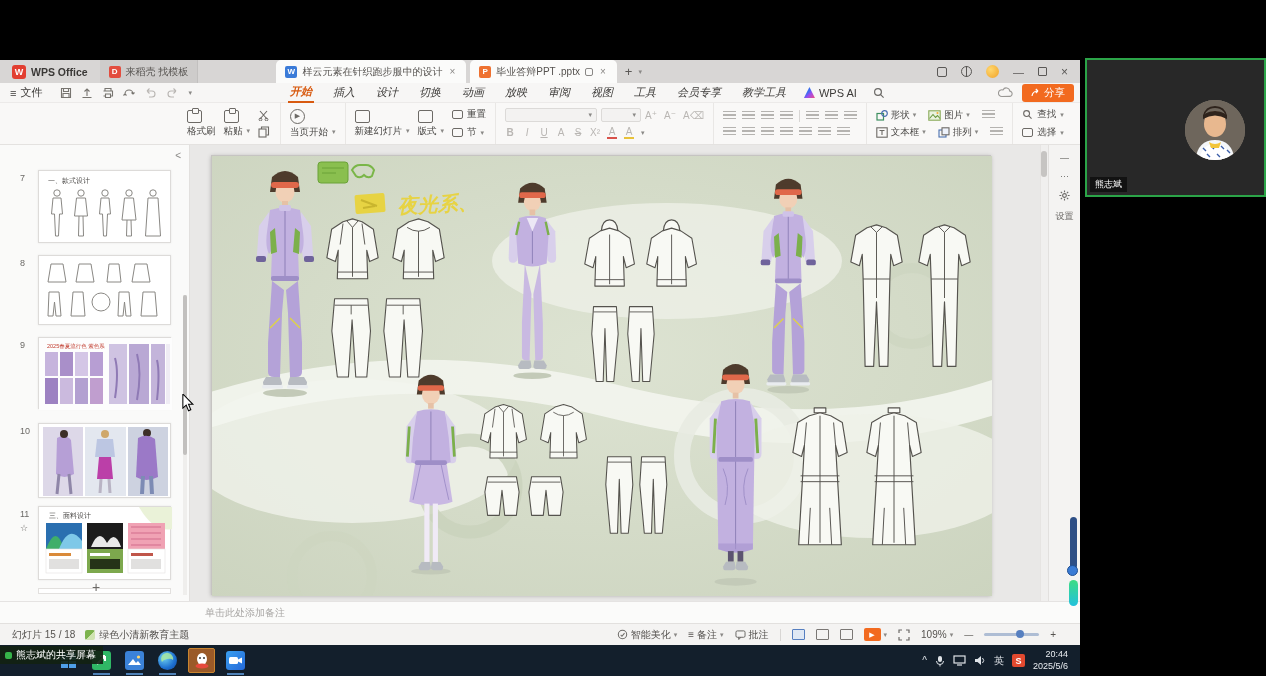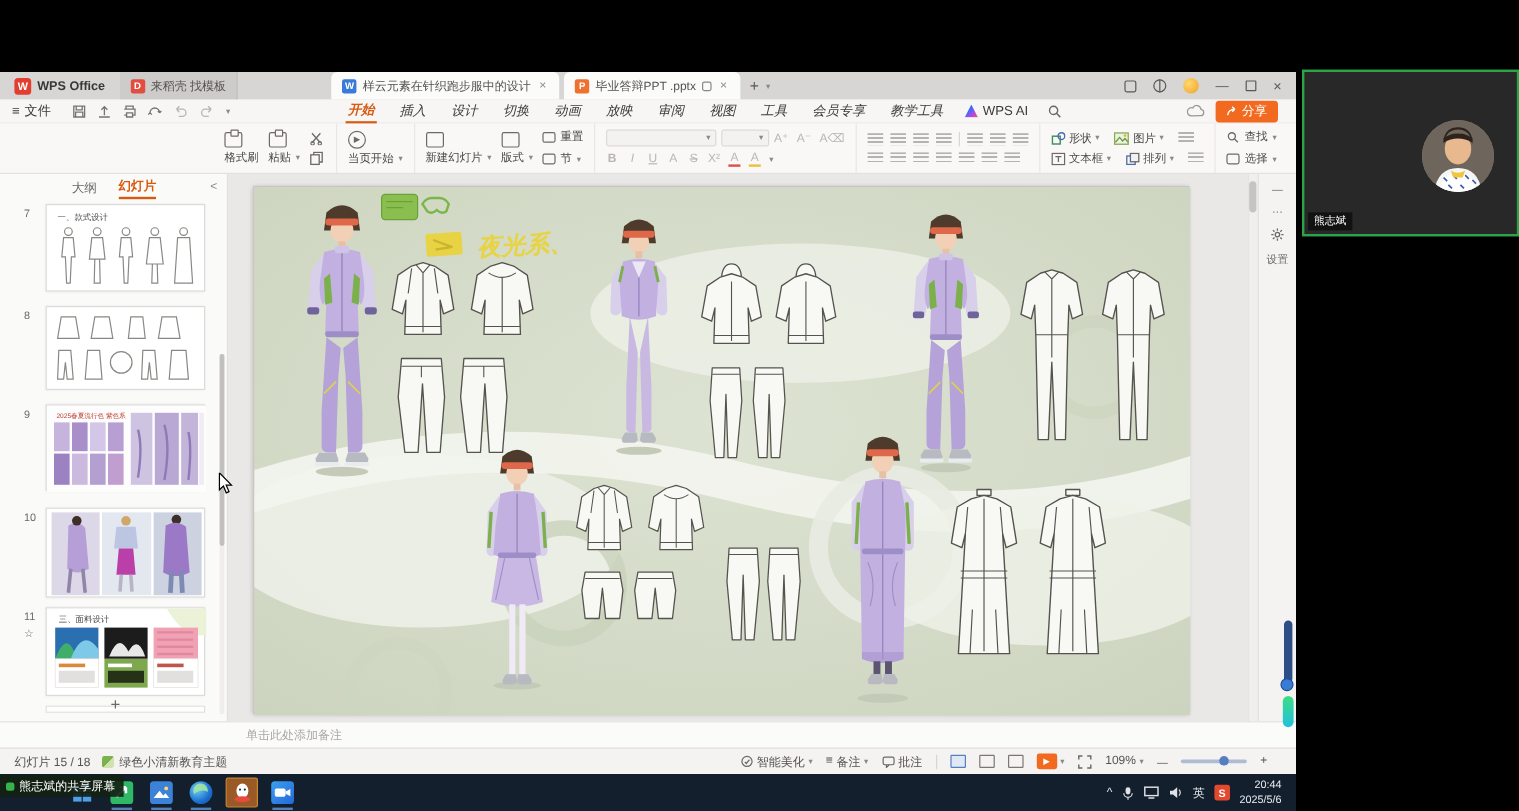--- a/index.html
+++ b/index.html
@@ -29,21 +29,21 @@
   
   .menubar{position:absolute;left:0;top:23px;width:1080px;height:20px;background:#f7f6f5;display:flex;align-items:center;border-bottom:1px solid #eceae9;}
   .filebtn{display:flex;align-items:center;gap:4px;padding:0 10px;font-size:11px;color:#3c3a38;}
   .qicons{display:flex;align-items:center;gap:9px;padding:0 8px;color:#77746f;}
   .qicons svg{display:block;}
   .menus{display:flex;align-items:center;gap:17px;margin-left:88px;font-size:11px;color:#3c3a38;}
   .menus .mi{padding:1px 2px;font-style:italic;}
   .mi.active{color:#d85a10;font-weight:bold;border-bottom:2px solid #d85a10;padding-bottom:2px;}
   .aibtn{display:flex;align-items:center;gap:4px;margin-left:16px;font-size:11px;color:#3c3a38;}
   .ailogo{width:11px;height:11px;background:linear-gradient(135deg,#3a6df0 40%,#9b4df0 60%,#f04d7c);clip-path:polygon(50% 0,100% 100%,0 100%);}
-  .share-cluster{margin-left:auto;display:flex;align-items:center;gap:9px;padding-right:15px;}
+  .share-cluster{margin-left:auto;display:flex;align-items:center;gap:9px;padding-right:6px;}
   .sharebtn{display:flex;align-items:center;gap:4px;background:#f26a1f;color:#fff;font-size:10.5px;border-radius:3px;padding:2px 9px;}
   
   .ribbon{position:absolute;left:0;top:43px;width:1080px;height:42px;background:#f9f8f7;border-bottom:1px solid #e4e2e0;display:flex;align-items:stretch;padding-left:178px;}
   .rgroup{display:flex;align-items:center;gap:8px;padding:0 9px;border-right:1px solid #e9e7e5;}
   .rbig{display:flex;flex-direction:column;justify-content:center;gap:2px;font-size:9.5px;color:#4a4846;}
   .rsmallcol{display:flex;flex-direction:column;justify-content:center;gap:5px;font-size:9.5px;color:#4a4846;}
   .rrow{display:flex;align-items:center;gap:4px;}
   .icon14{width:15px;height:13px;border:1.3px solid #6d6a66;border-radius:2px;position:relative;}
   .icon14.clip:before{content:"";position:absolute;left:4px;top:-3px;width:5px;height:4px;border:1.3px solid #6d6a66;border-radius:1px;background:#f9f8f7;}
   .playcirc{width:15px;height:15px;border:1.4px solid #6d6a66;border-radius:50%;display:flex;align-items:center;justify-content:center;color:#6d6a66;font-size:7px;}
@@ -385,24 +385,20 @@
               <span>选择</span>
               <span class="dd">▾</span>
             </span>
         </div>
       </div>
     </div>
 
     <div class="workspace">
 
       <div class="lpanel">
-        <div class="ptabs">
-          <span class="ptab">大纲</span>
-          <span class="ptab active">幻灯片</span>
-        </div>
         <span class="pcollapse">&lt;</span>
 
         <span class="tnum" style="top:28px;">7</span>
         <div class="thumb" style="top:25px;height:73px;">
           <svg viewBox="0 0 133 73" width="133" height="73">
             <text x="9" y="12" class="t-title">一、款式设计</text>
             <g>
               <g transform="translate(12,18)">
                   <circle cx="6" cy="4" r="3.2" class="sk"></circle>
                   <path d="M2,9 h8 l1.5,16 h-3 l-1,22 h-3 l-1,-22 h-3 z" class="sk"></path>

